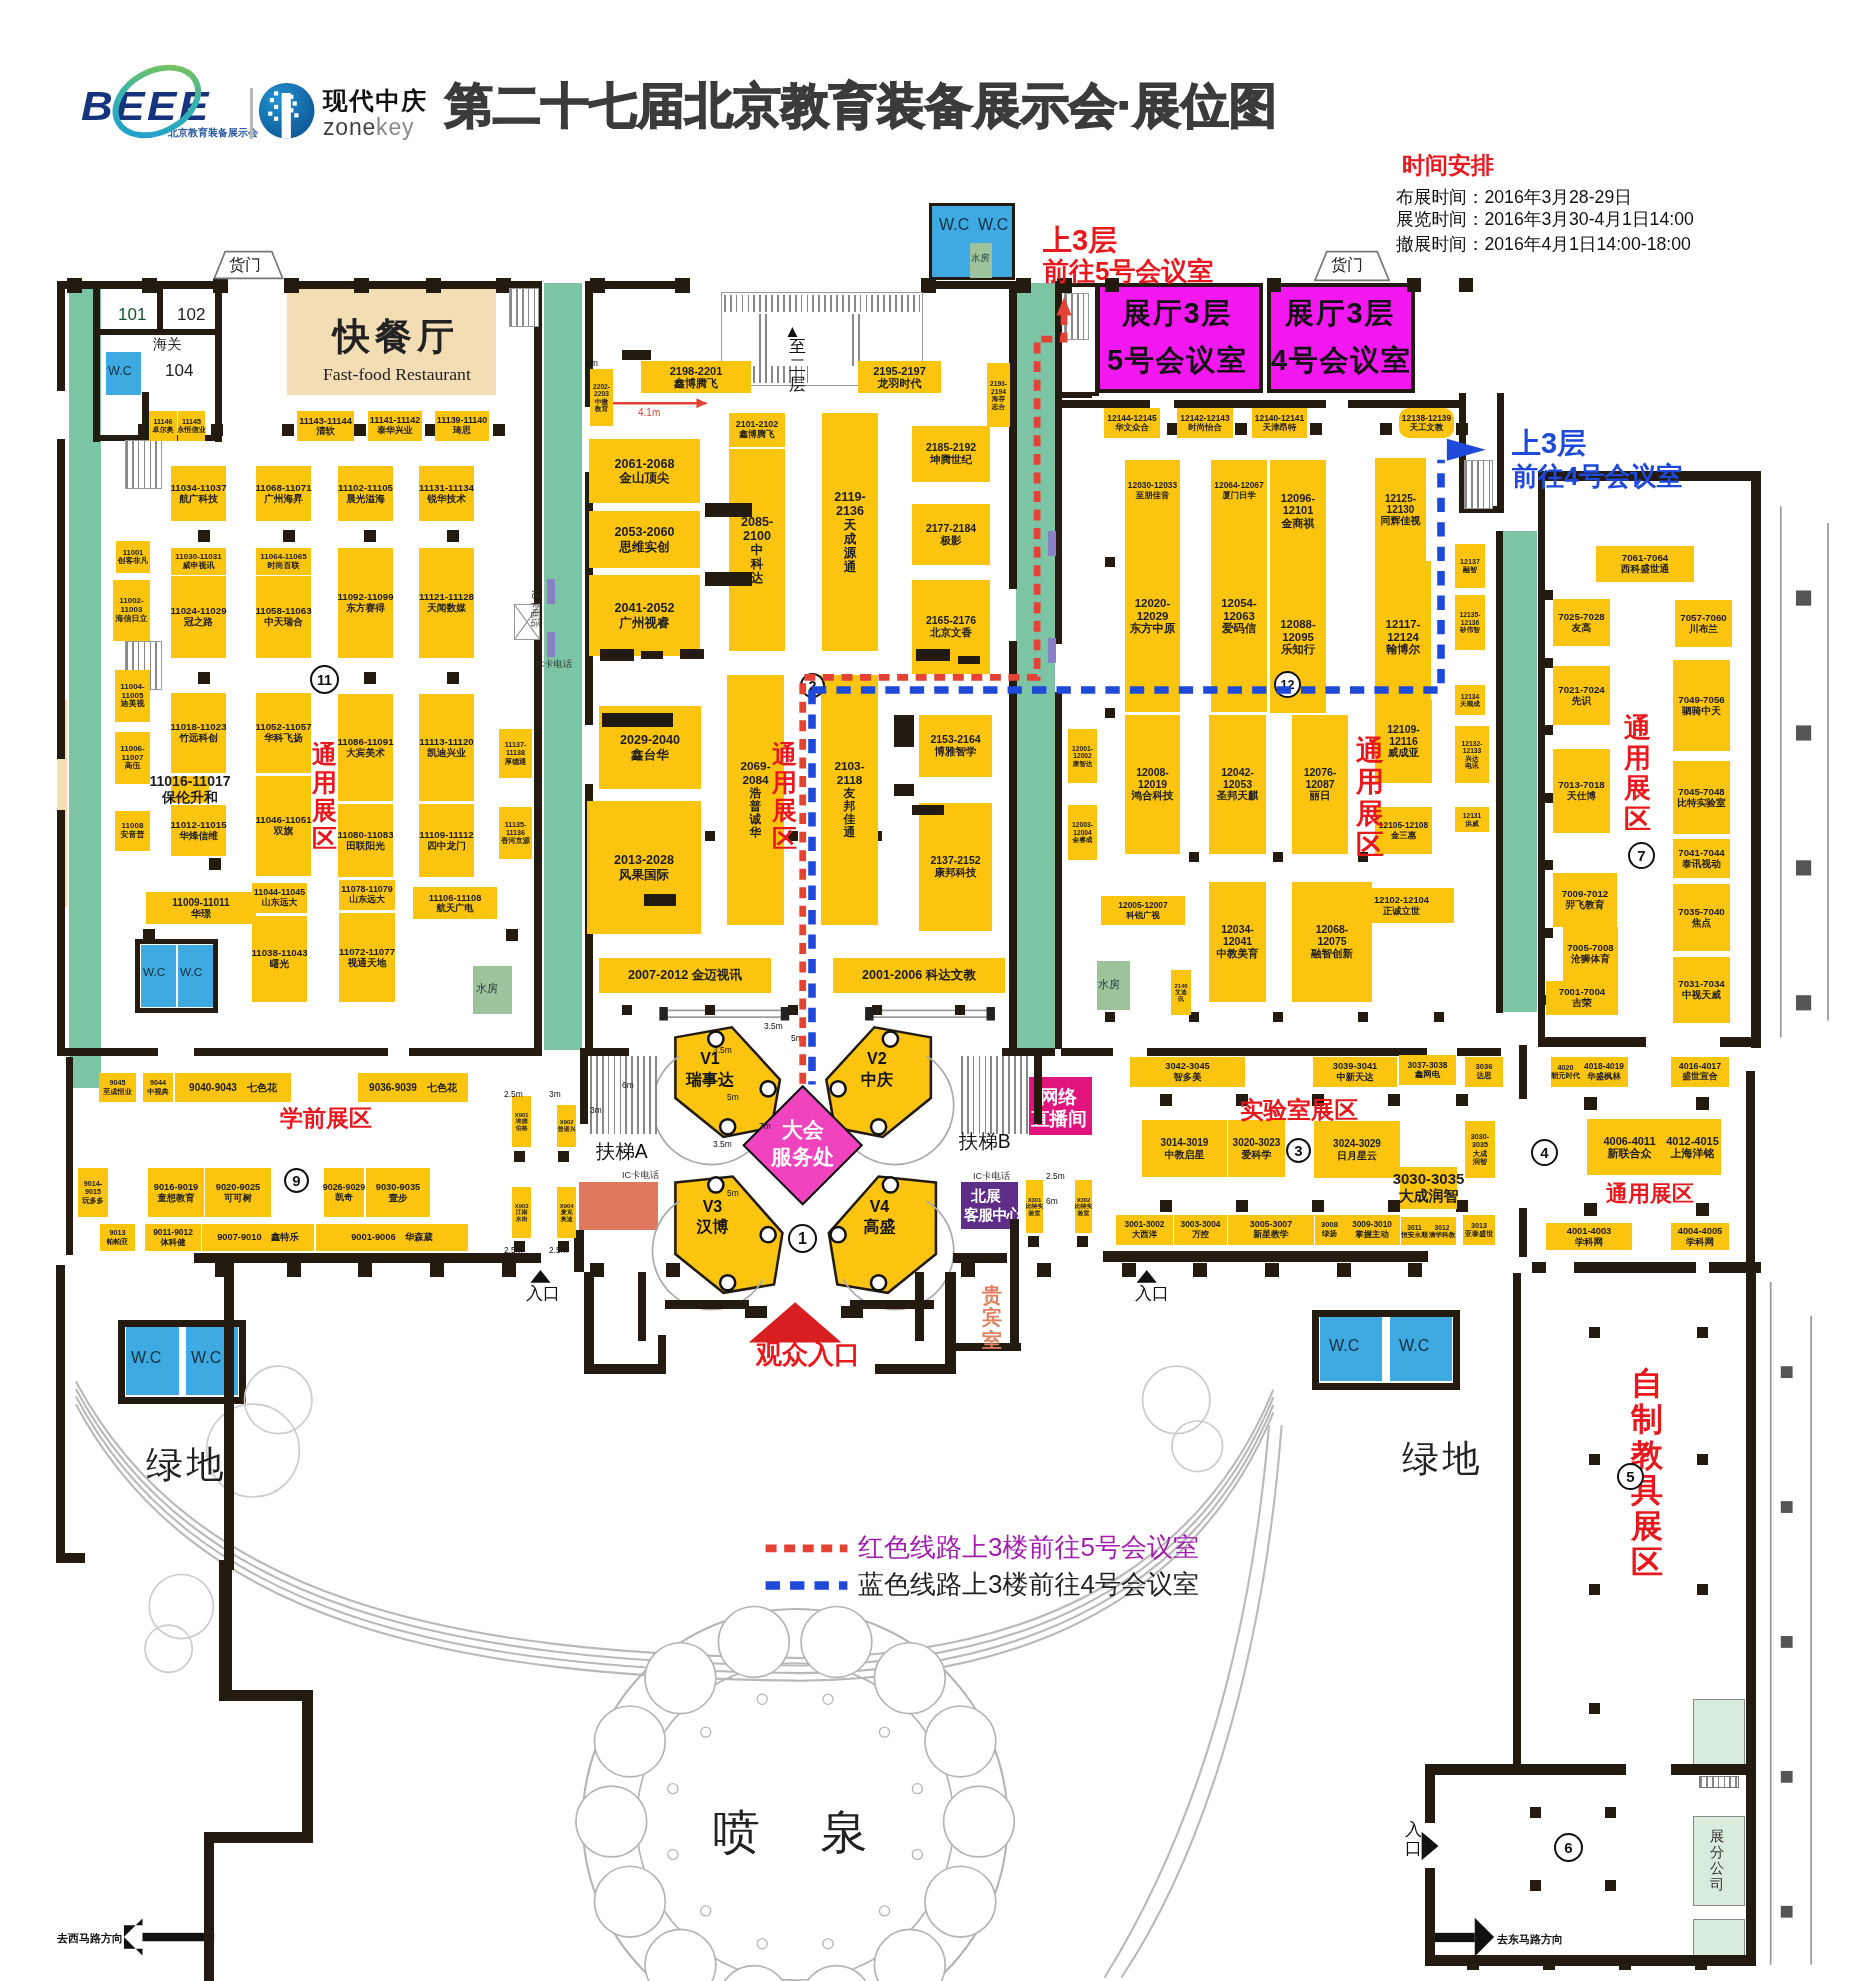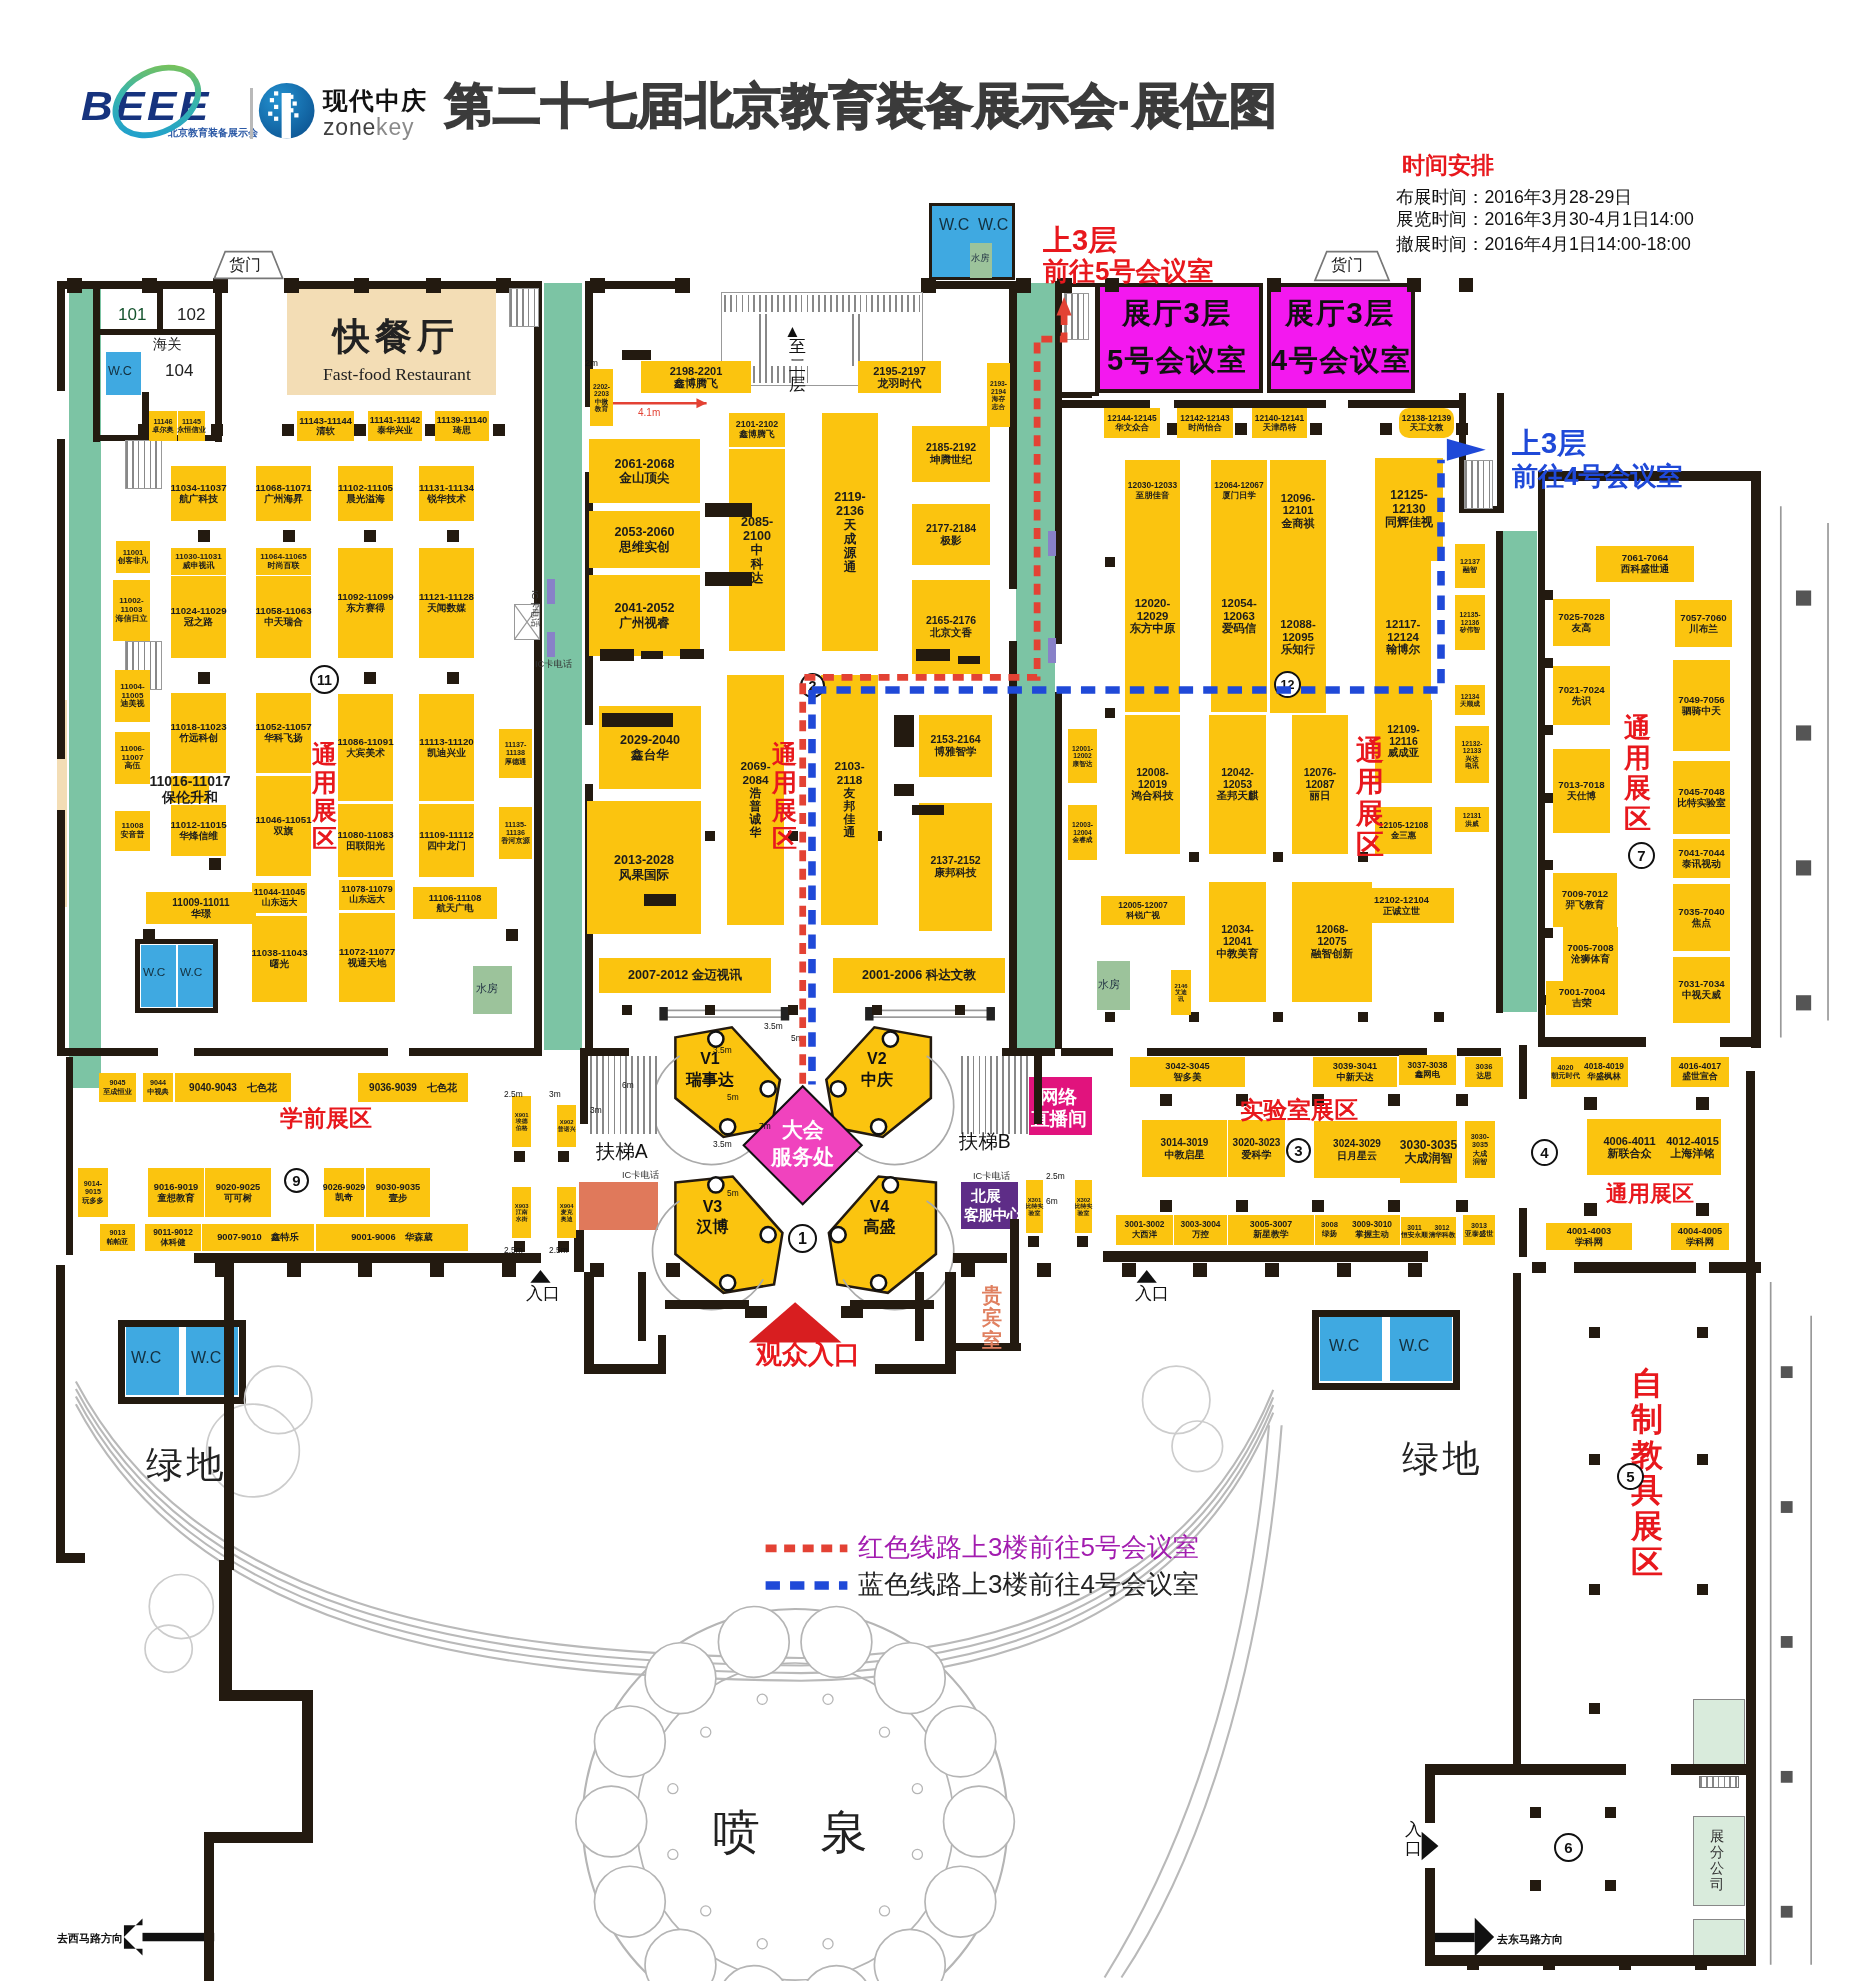--- a/index.html
+++ b/index.html
@@ -676,21 +676,21 @@
     </div>
 <div class="b" style="left:1125px;top:460px;width:55px;height:61px;font-size:8.4px;">
       <div>12030-12033<br>至朋佳音</div>
     </div>
 <div class="b" style="left:1211px;top:460px;width:56px;height:61px;font-size:8.4px;">
       <div>12064-12067<br>厦门日学</div>
     </div>
 <div class="b" style="left:1270px;top:460px;width:56px;height:101px;font-size:11px;">
       <div>12096-<br>12101<br>金商祺</div>
     </div>
-<div class="b" style="left:1375px;top:458px;width:68px;height:103px;font-size:12px;">
+<div class="b" style="left:1375px;top:458px;width:51px;height:103px;font-size:10px;">
       <div>12125-<br>12130<br>同辉佳视</div>
     </div>
 <div class="b" style="left:1125px;top:520px;width:55px;height:192px;font-size:11.4px;">
       <div>12020-<br>12029<br>东方中原</div>
     </div>
 <div class="b" style="left:1211px;top:520px;width:56px;height:192px;font-size:11.4px;">
       <div>12054-<br>12063<br>爱码信</div>
     </div>
 <div class="b" style="left:1270px;top:561px;width:56px;height:152px;font-size:11.4px;">
       <div>12088-<br>12095<br>乐知行</div>
@@ -765,21 +765,21 @@
     </div>
 <div class="b" style="left:1142px;top:1120px;width:85px;height:57px;font-size:10px;">
       <div>3014-3019<br>中教启星</div>
     </div>
 <div class="b" style="left:1228px;top:1120px;width:57px;height:57px;font-size:10px;">
       <div>3020-3023<br>爱科学</div>
     </div>
 <div class="b" style="left:1314px;top:1121px;width:86px;height:57px;font-size:10px;">
       <div>3024-3029<br>日月星云</div>
     </div>
-<div class="b" style="left:1400px;top:1121px;width:57px;height:62px;font-size:12px;">
+<div class="b" style="left:1400px;top:1167px;width:57px;height:42px;font-size:15px;">
       <div>3030-3035<br>大成润智</div>
     </div>
 <div class="b" style="left:1465px;top:1121px;width:30px;height:57px;font-size:7.2px;">
       <div>3030-<br>3035<br>大成<br>润智</div>
     </div>
 <div class="b" style="left:1116px;top:1215px;width:57px;height:29.5px;font-size:8.4px;">
       <div>3001-3002<br>大西洋</div>
     </div>
 <div class="b" style="left:1174px;top:1215px;width:53px;height:29.5px;font-size:8.4px;">
       <div>3003-3004<br>万控</div>

